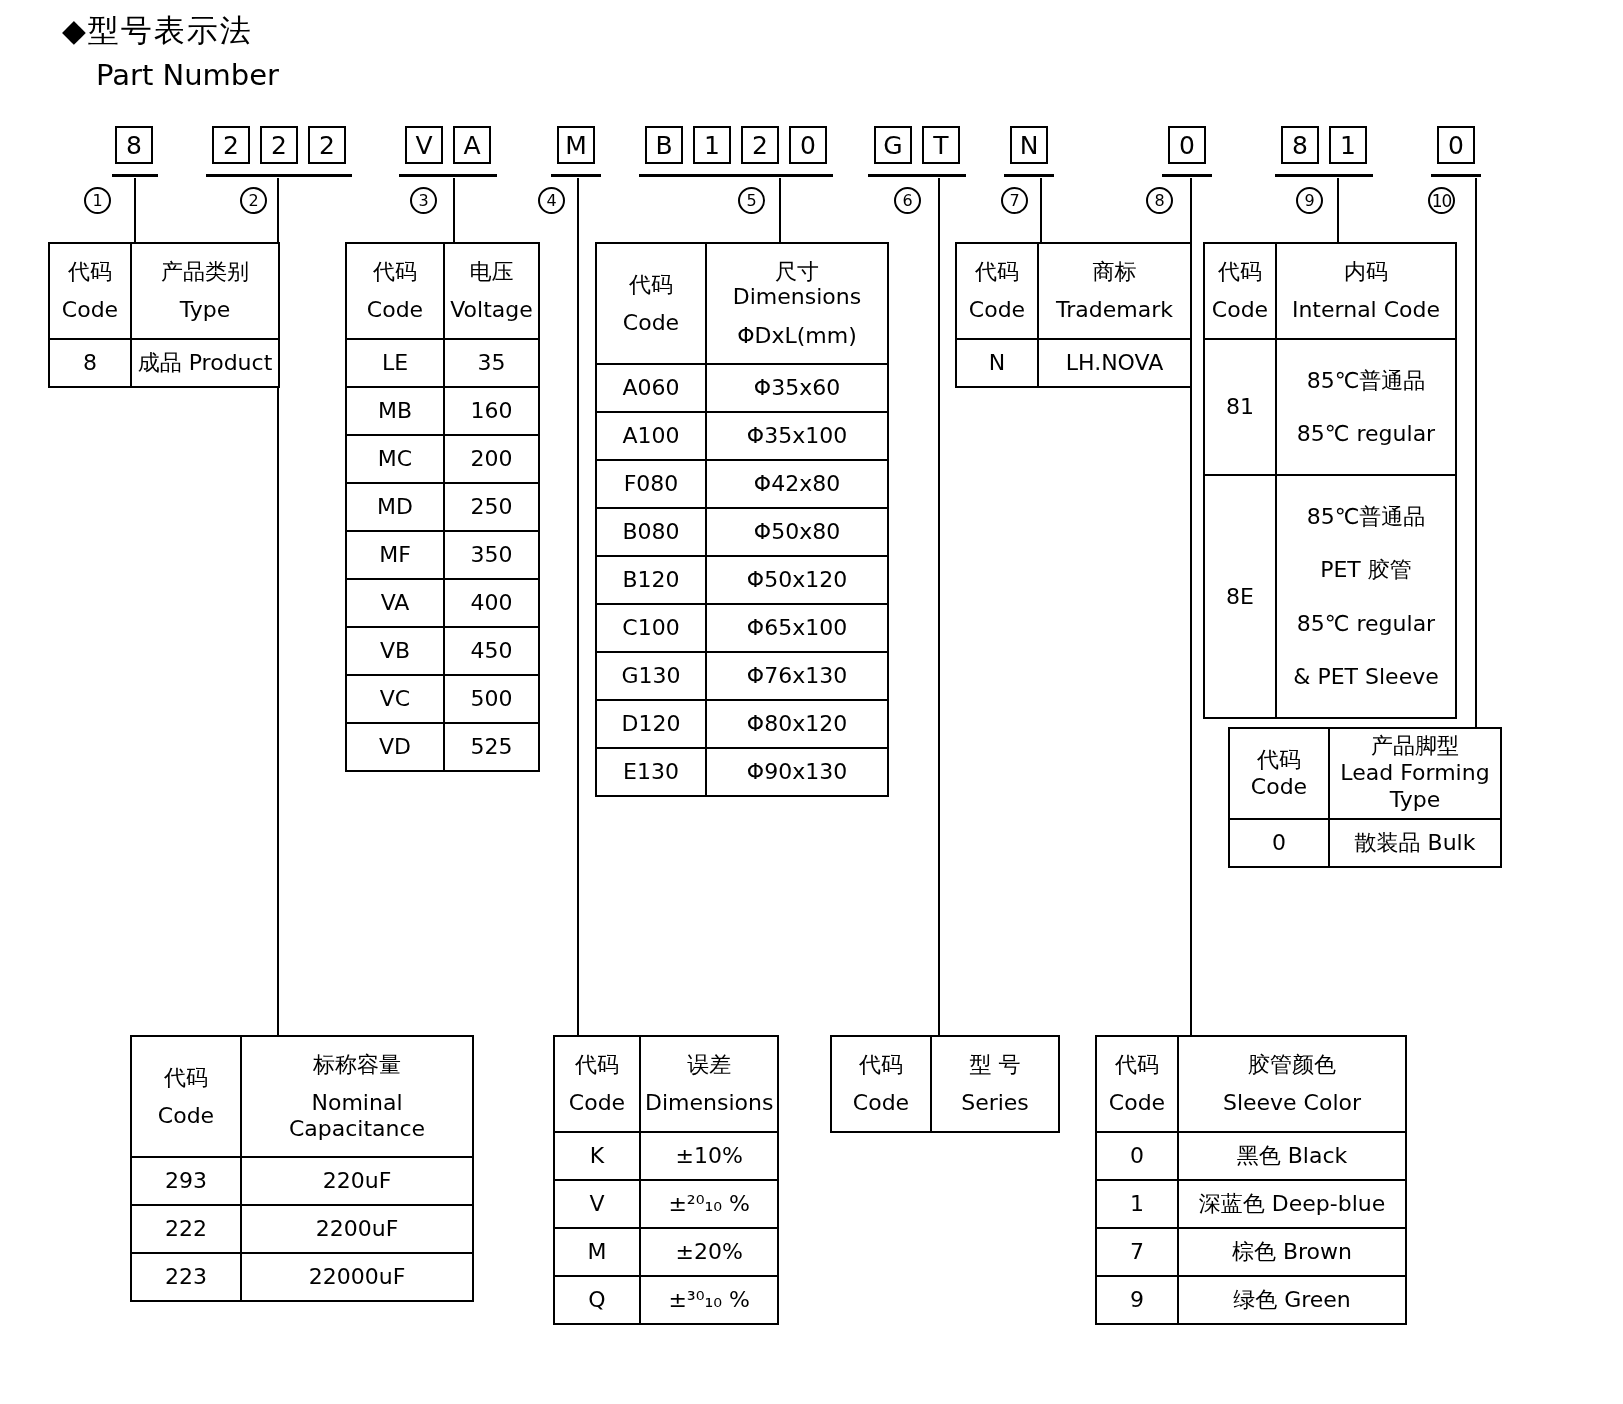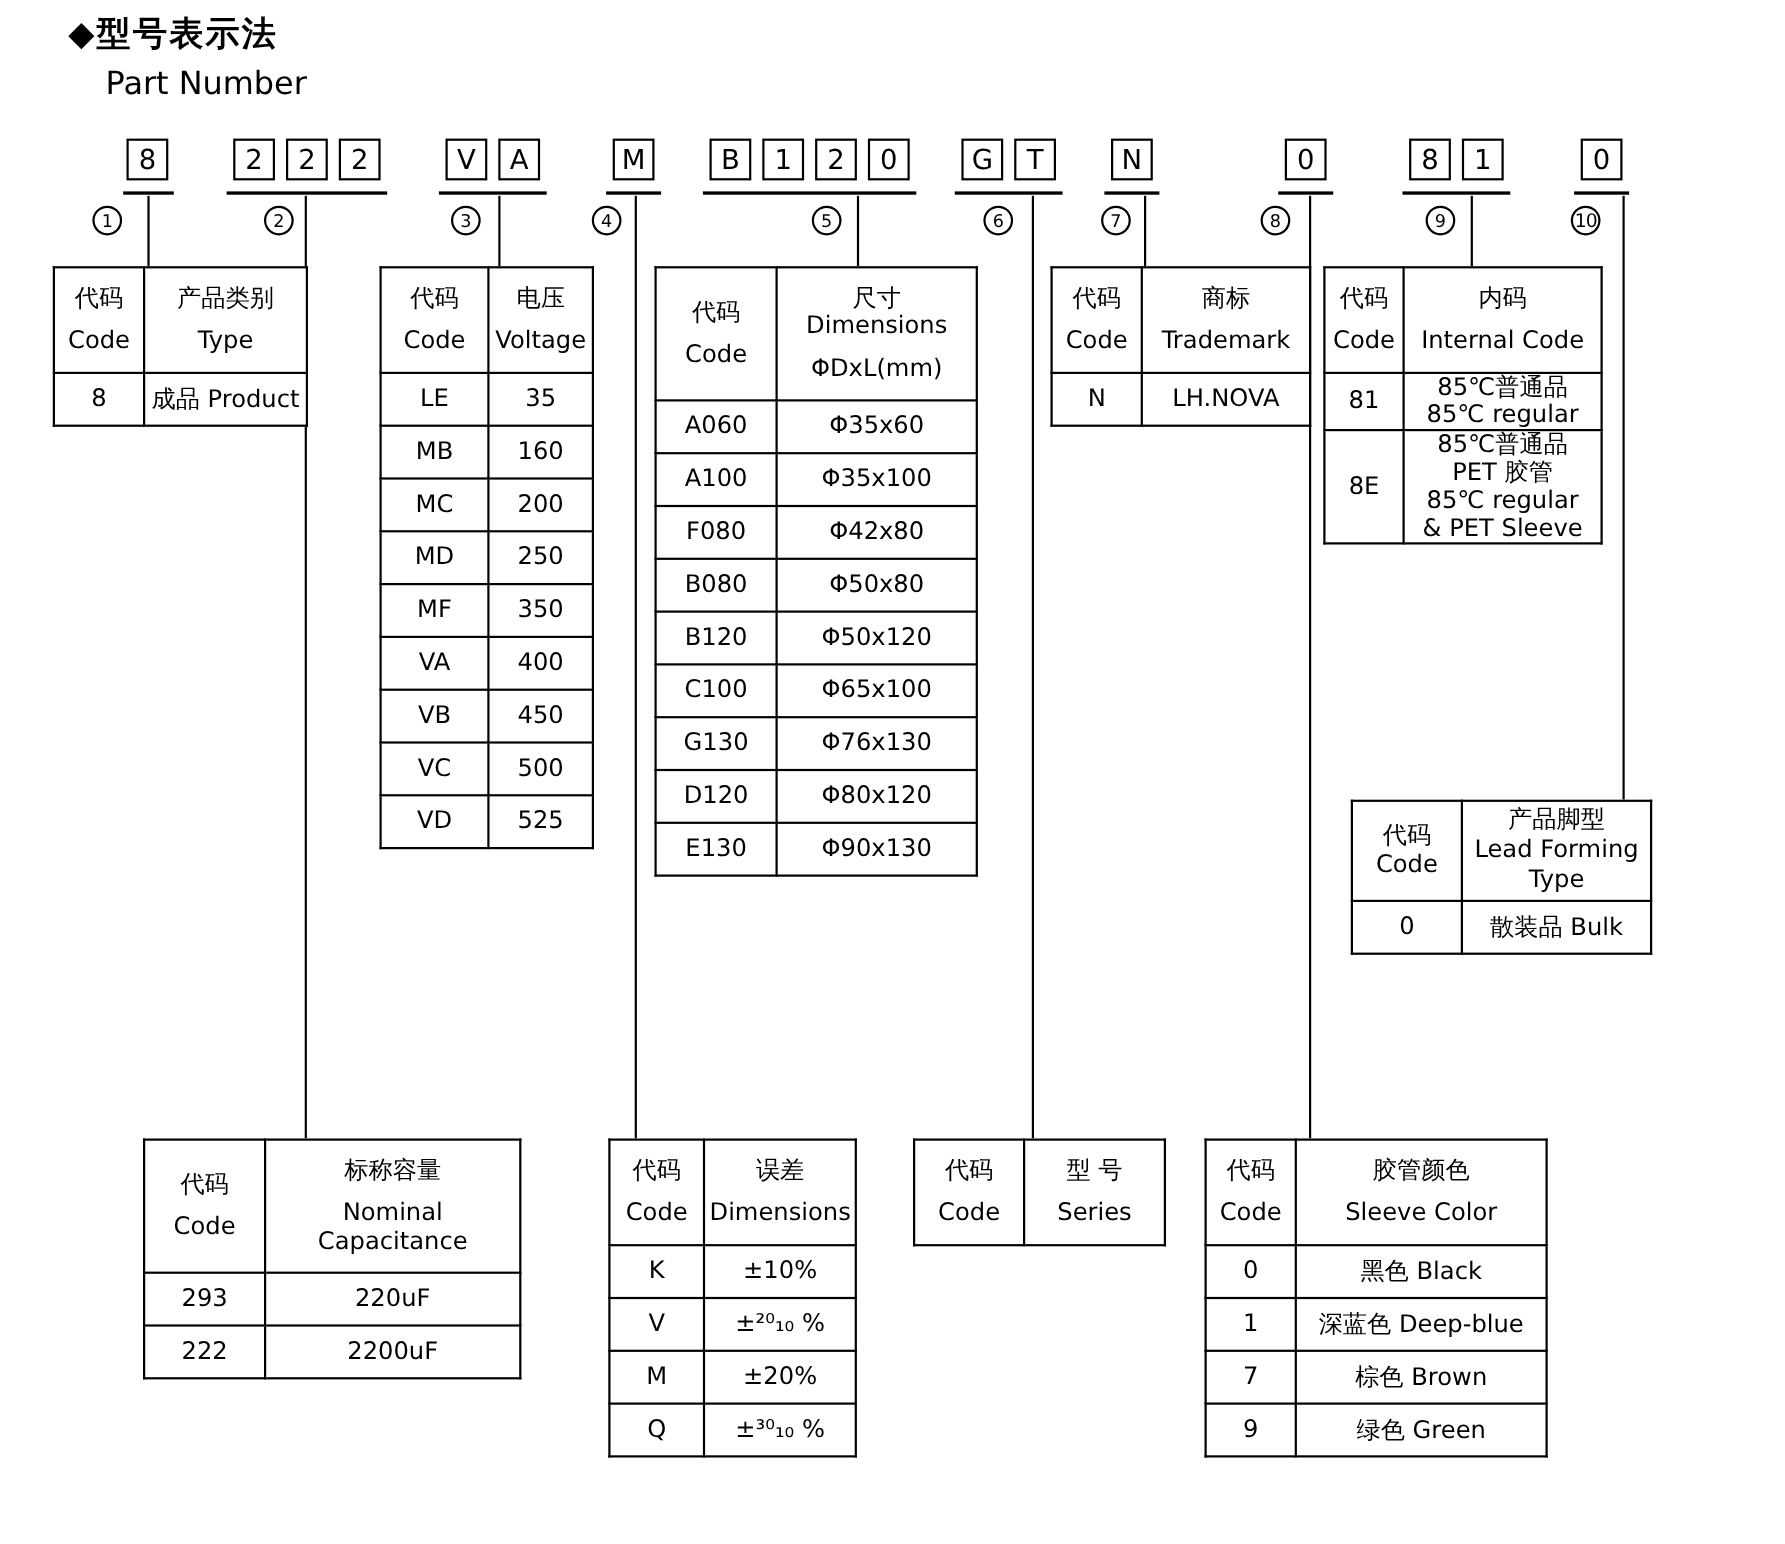--- a/index.html
+++ b/index.html
@@ -1,21 +1,21 @@
 <!DOCTYPE html>
 <html><head>
 <meta charset="utf-8">
 <style>
   html,body { margin:0; padding:0; background:#fff; }
   .page {
     position:relative; width:1623px; height:1404px; background:#ffffff;
     font-family:"DejaVu Sans","Liberation Sans",sans-serif; color:#000;
     overflow:hidden;
   }
-  .title-zh { position:absolute; left:62px; top:10px; font-size:31px; font-weight:700; letter-spacing:2px; }
+  .title-zh { position:absolute; left:62px; top:10px; font-size:31px; font-weight:400; letter-spacing:2px; }
   .title-en { position:absolute; left:96px; top:58px; font-size:29px; }
 
   .pbox {
     position:absolute; top:126px; width:38px; height:38px;
     border:2px solid #000; box-sizing:border-box;
     display:flex; align-items:center; justify-content:center;
     font-size:25px;
   }
   .uline { position:absolute; top:174px; height:3px; background:#000; }
   .badge {
@@ -28,21 +28,21 @@
   .vline { position:absolute; width:2px; background:#000; }
 
   .tbl { position:absolute; border-collapse:collapse; table-layout:fixed; background:#fff; }
   .tbl td {
     border:2px solid #000; text-align:center; vertical-align:middle;
     font-size:22px; padding:0 4px; height:46px;
   }
   .tbl tr.hdr td { height:auto; padding:2px 4px; }
   .hl { margin:13px 0; line-height:1.15; }
   .hl-tight { margin:3px 0; line-height:1.1; }
-  .ml { margin:0 0; line-height:1.15; }
+  .ml { margin:28px 0; line-height:1.15; }
 </style>
 </head>
 <body>
 
 <div class="page">
 
   <div class="title-zh">◆型号表示法</div>
   <div class="title-en">Part Number</div>
 
   <div class="pbox" style="left:115px">8</div>
@@ -301,20 +301,24 @@
       </td>
     </tr>
     <tr>
           <td>293</td>
           <td>220uF</td>
         </tr>
     <tr>
           <td>222</td>
           <td>2200uF</td>
         </tr>
+    <tr>
+          <td>223</td>
+          <td>22000uF</td>
+        </tr>
   </tbody>
     </table>
 
   <table class="tbl" style="left:553px;top:1035px">
     <tbody>
         <tr class="hdr">
       <td style="width:76px">
         <div class="hl">代码</div>
         <div class="hl">Code</div>
       </td>

